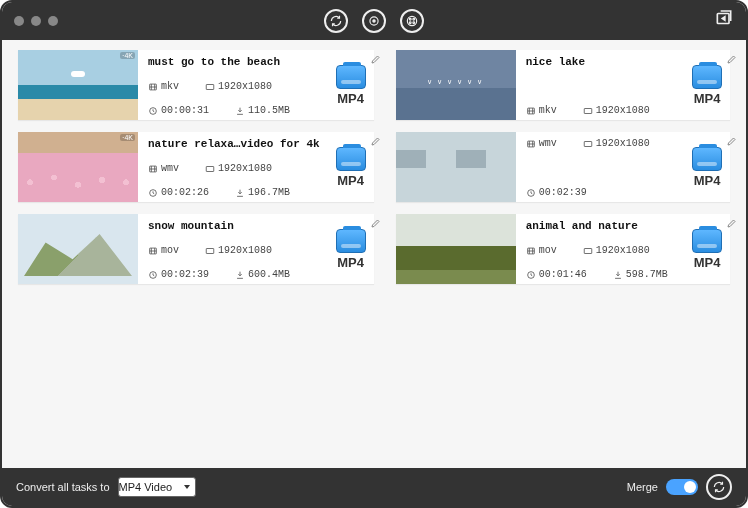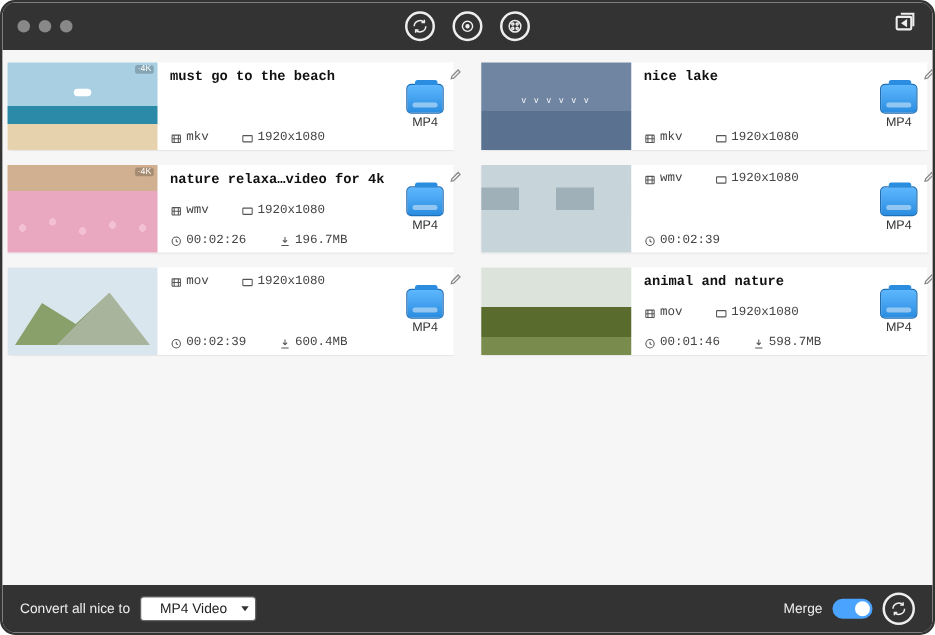--- a/index.html
+++ b/index.html
@@ -9,41 +9,41 @@
 
 .titlebar { height: 38px; background: #333; display: flex; align-items: center; padding: 0 12px; position: relative; }
 .traffic-lights { display: flex; gap: 7px; }
 .traffic-lights span { width: 10px; height: 10px; border-radius: 50%; background: #888; display: inline-block; }
 .top-icons { position: absolute; left: 50%; transform: translateX(-50%); display: flex; gap: 14px; }
 .top-icons .circ { width: 24px; height: 24px; border: 2px solid #eee; border-radius: 50%; display: flex; align-items: center; justify-content: center; cursor: pointer; }
 .top-icons svg { width: 14px; height: 14px; }
 .top-right-icon { position: absolute; right: 12px; top: 50%; transform: translateY(-50%); cursor: pointer; }
 .top-right-icon svg { width: 20px; height: 20px; }
 
-.content { flex: 1; background: #f6f6f6; padding: 10px 4px; display: grid; grid-template-columns: 1fr 1fr; gap: 12px 22px; align-content: start; }
+.content { flex: 1; background: #f6f6f6; padding: 10px 16px; display: grid; grid-template-columns: 1fr 1fr; gap: 12px 22px; align-content: start; }
 .card { background: #fff; display: flex; height: 70px; position: relative; box-shadow: 0 1px 1px rgba(0,0,0,0.06); }
 .thumb { width: 120px; height: 70px; flex-shrink: 0; position: relative; overflow: hidden; }
 .thumb .tag4k { position: absolute; top: 2px; right: 3px; font-size: 7px; color: #fff; background: rgba(0,0,0,0.2); padding: 0 2px; border-radius: 2px; font-family: Arial, sans-serif; }
 .meta { flex: 1; padding: 6px 8px 4px 10px; font-size: 10px; display: flex; flex-direction: column; justify-content: space-between; min-width: 0; }
 .title-row { display: flex; align-items: flex-start; gap: 4px; }
 .title { font-weight: bold; font-size: 11px; white-space: nowrap; overflow: hidden; text-overflow: ellipsis; flex: 1; color: #111; }
 .row { display: flex; gap: 26px; align-items: center; color: #444; }
 .row span { display: inline-flex; align-items: center; gap: 3px; }
 .row svg { width: 10px; height: 10px; flex-shrink: 0; }
 .outzone { width: 46px; flex-shrink: 0; display: flex; flex-direction: column; align-items: center; justify-content: center; gap: 2px; }
 .format-icon { width: 30px; height: 24px; background: linear-gradient(#5eb7ff,#2a8de0); border-radius: 4px; position: relative; border: 1px solid #1f6fb5; }
 .format-icon::before { content: ""; position: absolute; top: -4px; left: 6px; width: 18px; height: 4px; background: #2a8de0; border-radius: 2px 2px 0 0; }
 .format-icon::after { content: ""; position: absolute; bottom: 4px; left: 4px; right: 4px; height: 4px; background: rgba(255,255,255,0.45); border-radius: 2px; }
-.format-label { font-size: 10px; color: #333; font-family: Arial, sans-serif; }
+.format-label { font-size: 13px; color: #333; font-family: Arial, sans-serif; font-weight: bold; }
 .edit-btn { position: absolute; top: 2px; right: -8px; cursor: pointer; }
 .edit-btn svg { width: 12px; height: 12px; }
 
 .bottombar { height: 38px; background: #333; color: #eee; display: flex; align-items: center; padding: 0 14px; font-size: 11px; font-family: Arial, sans-serif; gap: 8px; }
 .select-wrap { position: relative; }
-.select-wrap select { appearance: none; background: #fff; color: #222; border: 1px solid #666; border-radius: 3px; font-size: 11px; padding: 2px 22px 2px 15px; height: 20px; }
+.select-wrap select { appearance: none; background: #fff; color: #222; border: 1px solid #666; border-radius: 3px; font-size: 11px; padding: 2px 22px 2px 0; height: 20px; }
 .select-wrap::after { content: ""; position: absolute; right: 6px; top: 50%; transform: translateY(-50%); width: 0; height: 0; border-left: 3px solid transparent; border-right: 3px solid transparent; border-top: 4px solid #333; pointer-events: none; }
 .spacer { flex: 1; }
 .toggle { width: 32px; height: 16px; background: #4aa3ff; border-radius: 8px; position: relative; cursor: pointer; }
 .toggle::after { content: ""; position: absolute; right: 2px; top: 2px; width: 12px; height: 12px; background: #fff; border-radius: 50%; }
 .run-btn { width: 26px; height: 26px; border: 2px solid #eee; border-radius: 50%; display: flex; align-items: center; justify-content: center; cursor: pointer; }
 .run-btn svg { width: 14px; height: 14px; }
 
 
 .t-beach { background: linear-gradient(#a8cfe2 0%, #a8cfe2 50%, #2a8aa8 50%, #2a8aa8 70%, #e6d3ad 70%, #e6d3ad 100%); }
 .t-flamingo { background: linear-gradient(#d0b090 0%, #d0b090 30%, #e9a8c0 30%, #e9a8c0 100%); }
@@ -117,20 +117,35 @@
               </svg>
               <span>mkv</span>
             </span>
             <span>
               <svg viewBox="0 0 24 24" fill="none" stroke="#555" stroke-width="2">
                 <rect x="3" y="6" width="18" height="12" rx="1"></rect>
               </svg>
               <span>1920x1080</span>
             </span>
           </div>
+          <div class="row">
+            <span>
+              <svg viewBox="0 0 24 24" fill="none" stroke="#555" stroke-width="2">
+                <circle cx="12" cy="12" r="8"></circle>
+                <path d="M12 8v4l3 2"></path>
+              </svg>
+              <span>00:00:31</span>
+            </span>
+            <span>
+              <svg viewBox="0 0 24 24" fill="none" stroke="#555" stroke-width="2">
+                <path d="M12 4v10m0 0l-4-4m4 4l4-4M5 20h14"></path>
+              </svg>
+              <span>110.5MB</span>
+            </span>
+          </div>
         </div>
         <div class="outzone">
           <div class="format-icon"></div>
           <div class="format-label">MP4</div>
         </div>
         <div class="edit-btn"><svg viewBox="0 0 24 24" fill="none" stroke="#888" stroke-width="2">
             <path d="M4 20l4-1 10-10-3-3L5 16l-1 4z"></path>
           </svg></div>
       </div>
       <div class="card">
@@ -242,20 +257,23 @@
           <div class="format-icon"></div>
           <div class="format-label">MP4</div>
         </div>
         <div class="edit-btn"><svg viewBox="0 0 24 24" fill="none" stroke="#888" stroke-width="2">
             <path d="M4 20l4-1 10-10-3-3L5 16l-1 4z"></path>
           </svg></div>
       </div>
       <div class="card">
         <div class="thumb t-snowm"></div>
         <div class="meta">
+          <div class="title-row">
+            <div class="title">snow mountain</div>
+          </div>
           <div class="row">
             <span>
               <svg viewBox="0 0 24 24" fill="none" stroke="#555" stroke-width="2">
                 <rect x="4" y="5" width="16" height="14" rx="1"></rect>
                 <path d="M8 5v14M16 5v14M4 12h16"></path>
               </svg>
               <span>mov</span>
             </span>
             <span>
               <svg viewBox="0 0 24 24" fill="none" stroke="#555" stroke-width="2">
@@ -329,21 +347,21 @@
           <div class="format-icon"></div>
           <div class="format-label">MP4</div>
         </div>
         <div class="edit-btn"><svg viewBox="0 0 24 24" fill="none" stroke="#888" stroke-width="2">
             <path d="M4 20l4-1 10-10-3-3L5 16l-1 4z"></path>
           </svg></div>
       </div>
     </div>
 
   <div class="bottombar">
-    <span>Convert all nice to</span>
+    <span>Convert all tasks to</span>
     <div class="select-wrap">
       <select>
         <option>MP4 Video</option>
       </select>
     </div>
     <div class="spacer"></div>
     <span>Merge</span>
     <div class="toggle"></div>
     <div class="run-btn">
       <svg viewBox="0 0 24 24" fill="none" stroke="#eee" stroke-width="2">

